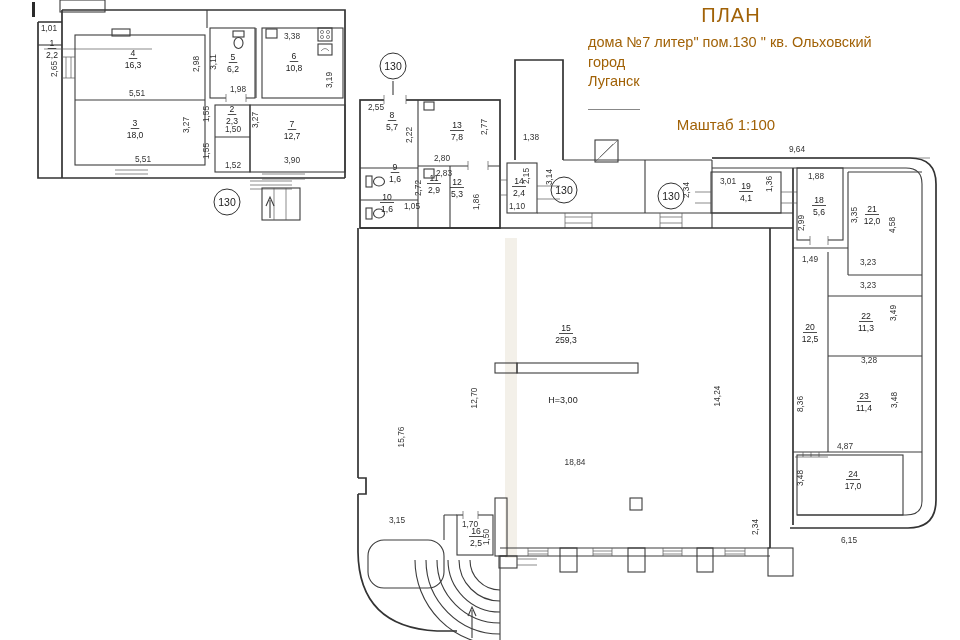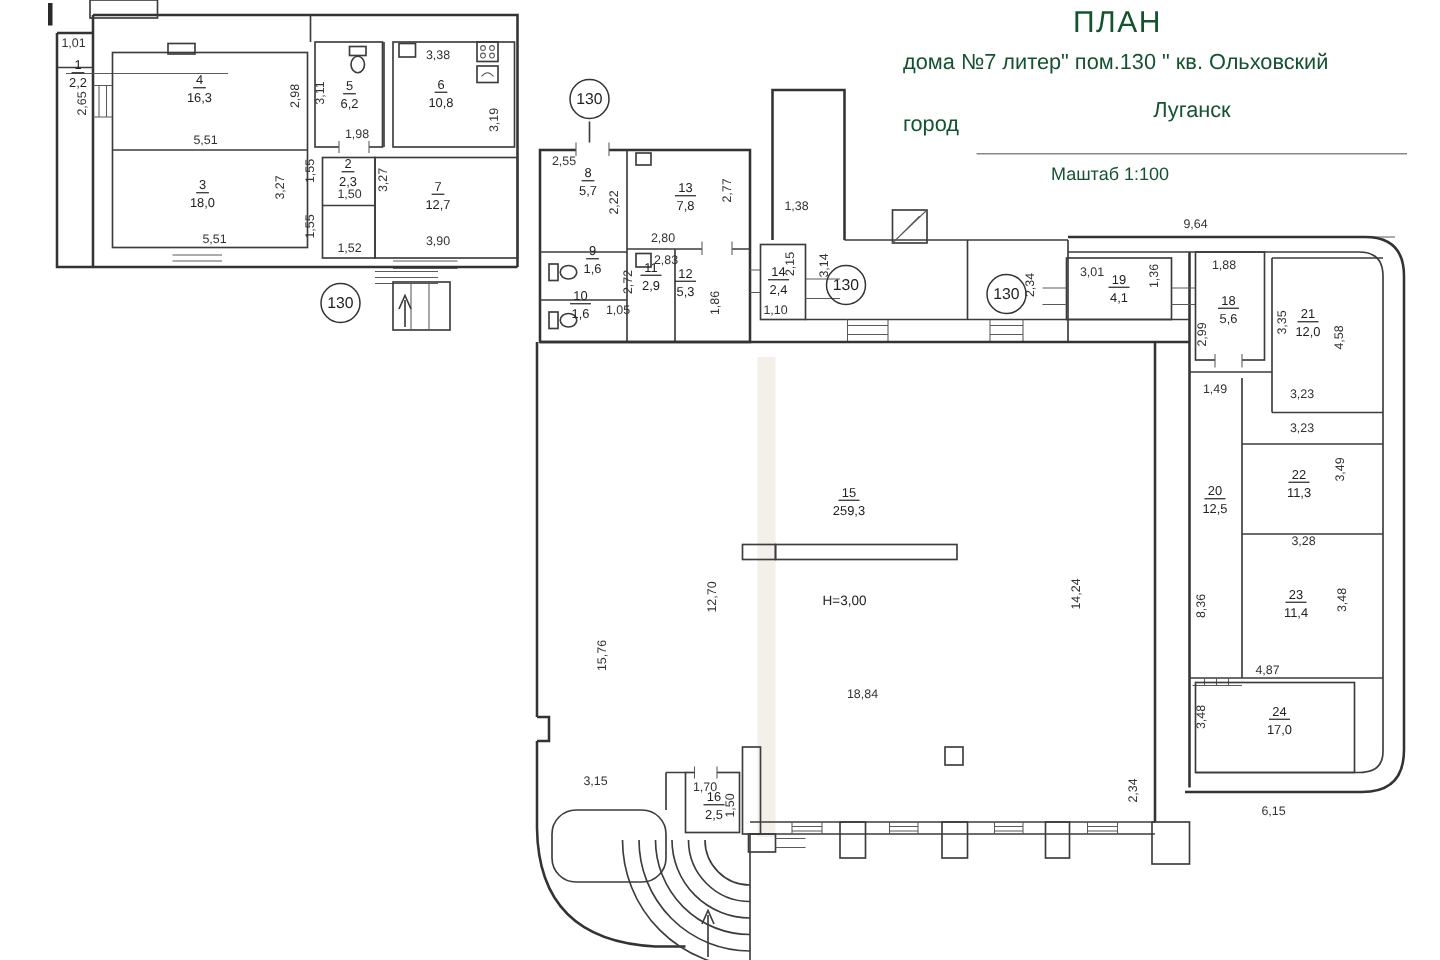--- a/index.html
+++ b/index.html
@@ -17,27 +17,27 @@
   .dark{fill:#2a2a2a;stroke:none;}
   
   text{fill:#222;}
   .rn,.ra{font-size:8.6px;}
   .dm{font-size:8.3px;fill:#333;}
   .mk{font-size:10.5px;}
   .an{font-size:9px;}
   .ru{stroke:#222;stroke-width:.8;}
   .mkc{stroke:#333;fill:none;stroke-width:1;}
   
-  .title-block{position:absolute;left:602px;top:4px;width:336px;color:#14532d;}
+  .title-block{position:absolute;left:588px;top:4px;width:336px;color:#a16207;}
   .tb-title{font-size:20px;text-align:center;letter-spacing:1px;padding-right:50px;}
   .tb-sub{font-size:14.5px;margin-top:7px;white-space:nowrap;}
-  .tb-city{display:flex;align-items:center;font-size:14.5px;margin-top:16px;}
+  .tb-city{display:flex;align-items:flex-start;font-size:14.5px;margin-top:4px;flex-direction:column;}
   .tb-city-label{margin-right:12px;padding-bottom:3px;}
   .tb-city-line{flex:1;text-align:center;border-bottom:1px solid #888;padding-bottom:20px;}
-  .tb-scale{font-size:12px;text-align:center;padding-right:60px;margin-top:6px;}
+  .tb-scale{font-size:15px;text-align:center;padding-right:60px;margin-top:6px;}
 </style>
 </head>
 <body>
 
 <svg id="plan" width="960" height="640" viewBox="0 0 960 640">
 
   <g>
     <rect class="smudge" x="505" y="238" width="12" height="320"></rect>
     <rect class="dark" x="32" y="2" width="3" height="15"></rect>
   </g>

